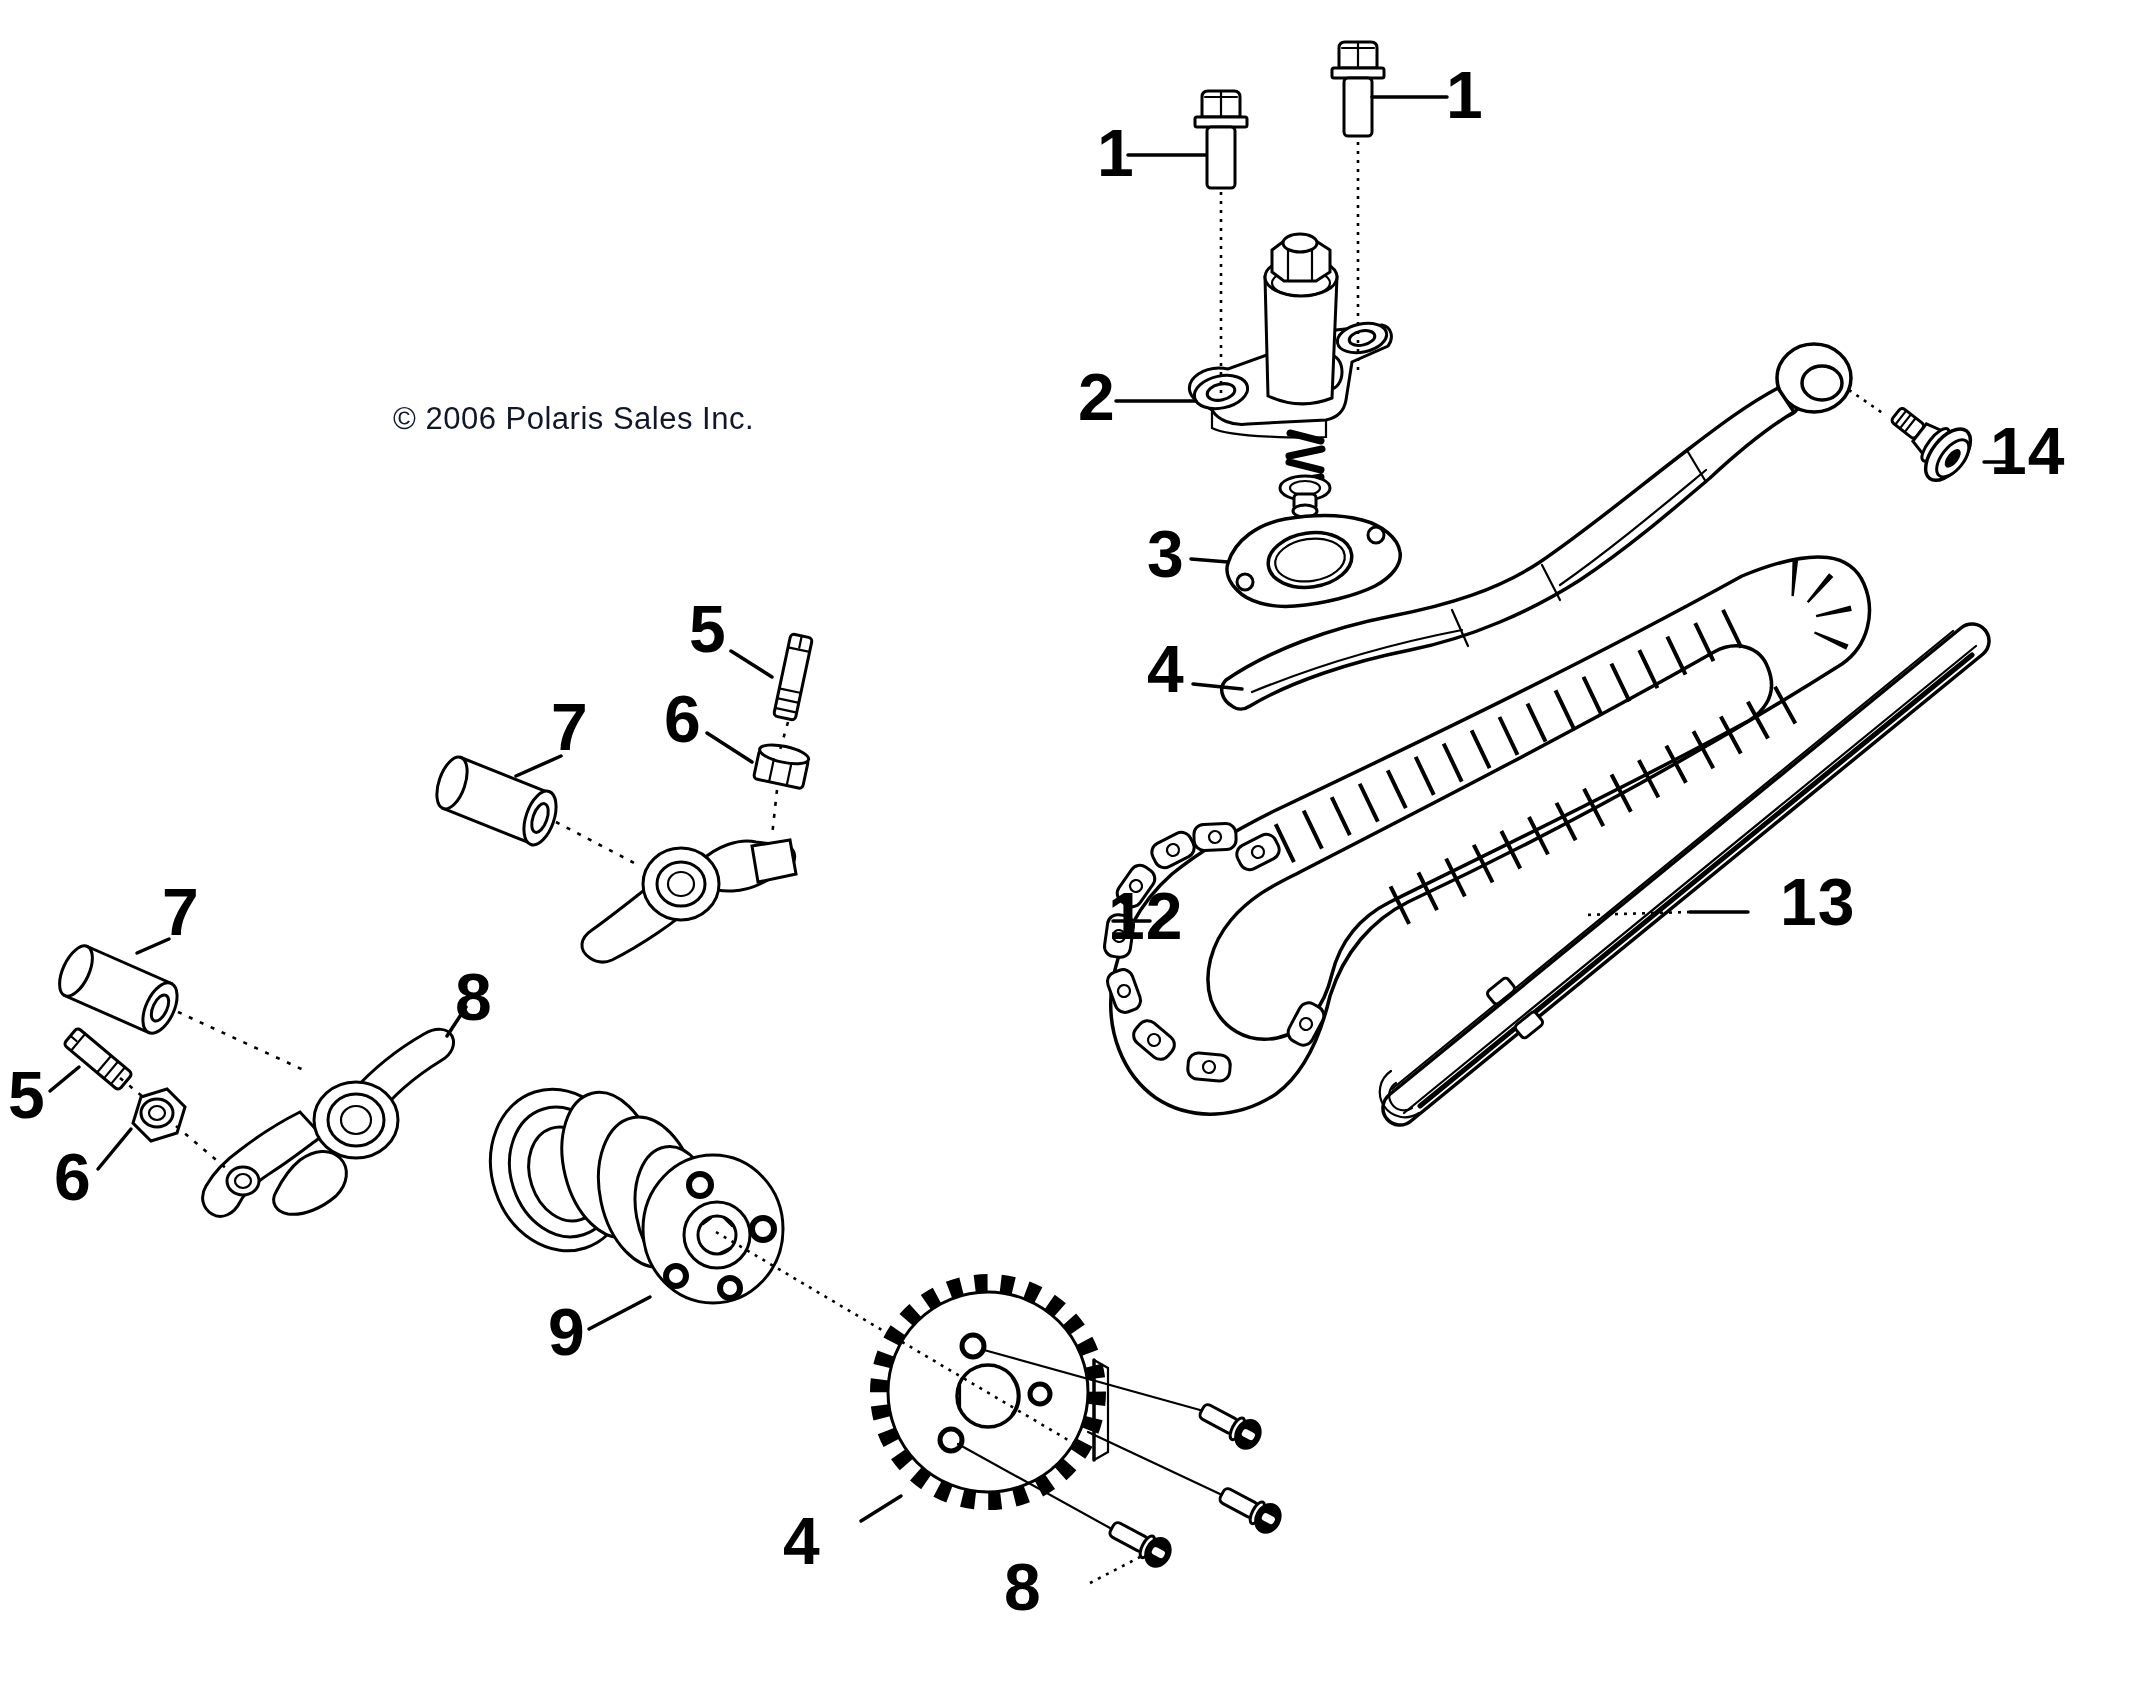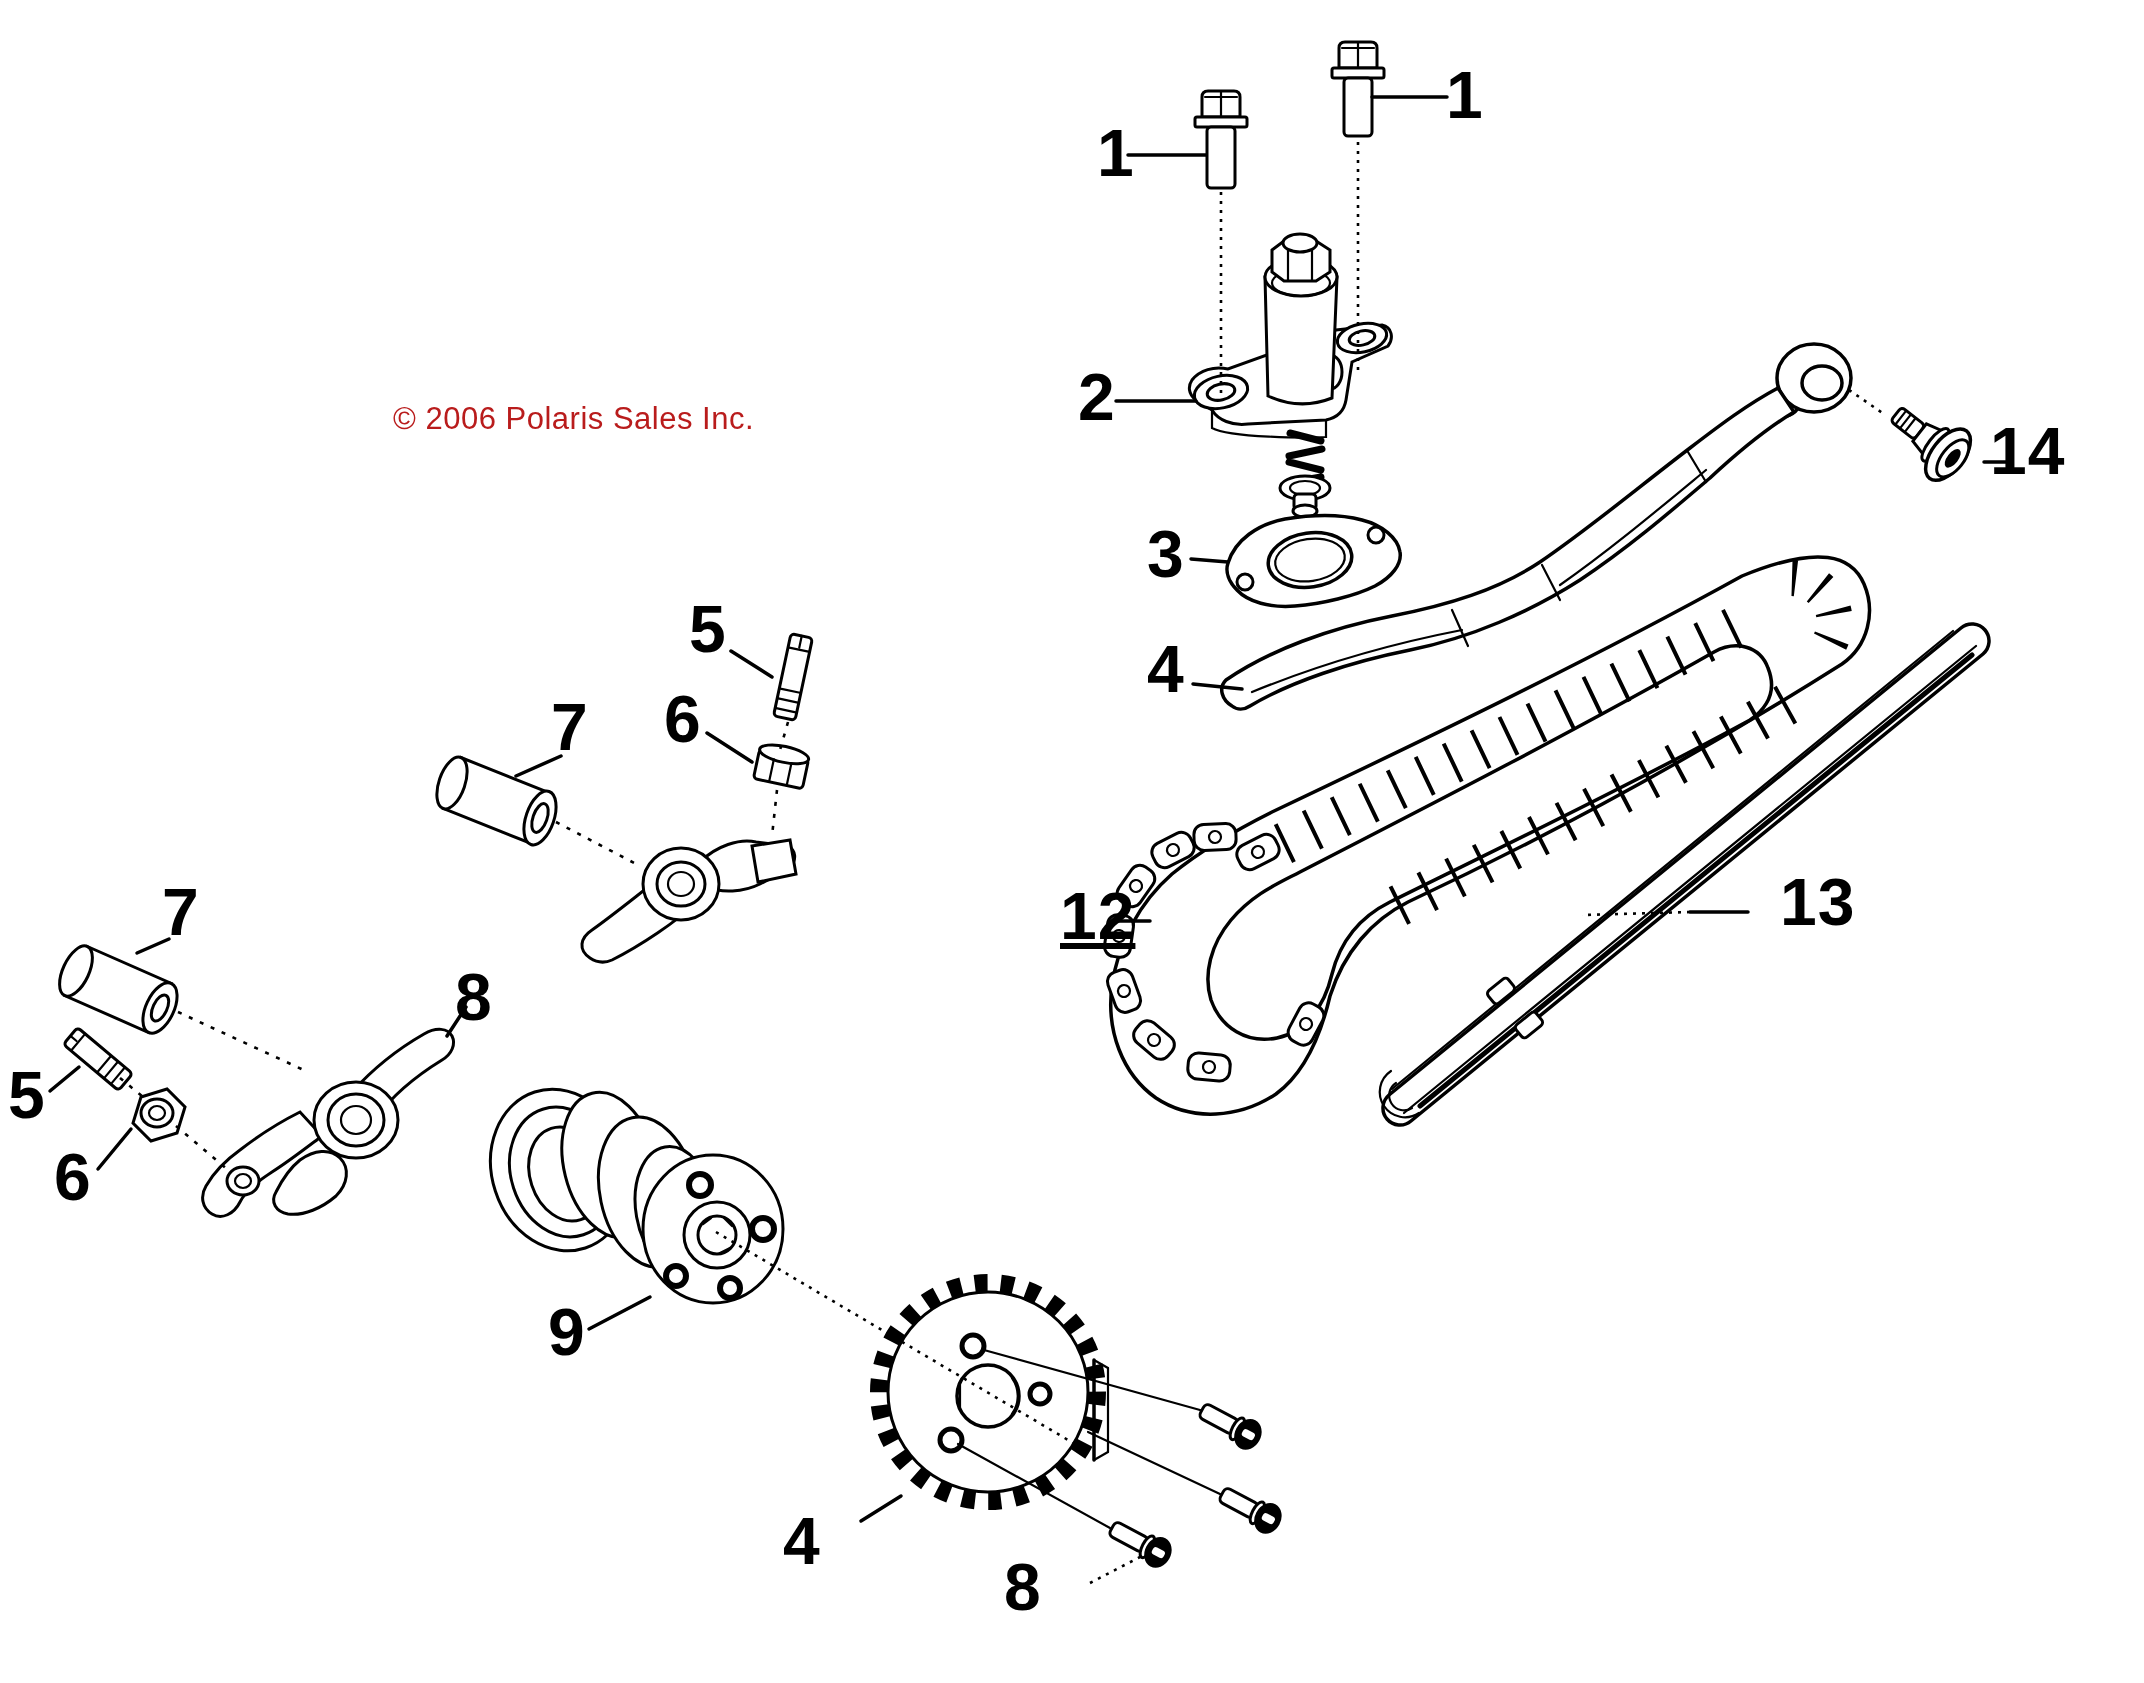--- a/index.html
+++ b/index.html
@@ -2,21 +2,21 @@
 <html><head>
 <meta charset="utf-8">
 <style>
   html,body{margin:0;padding:0;background:#ffffff;}
   body{width:2144px;height:1683px;position:relative;overflow:hidden;
        font-family:"Liberation Sans", sans-serif;}
   #stage{position:absolute;left:0;top:0;width:2144px;height:1683px;}
   svg{position:absolute;left:0;top:0;}
   .callout{position:absolute;font:700 66px/1 "Liberation Sans",sans-serif;color:#000;
            white-space:nowrap;letter-spacing:1px;}
-  .copyright{position:absolute;font:400 31px/1.2 "Liberation Sans",sans-serif;color:#b91c1c;
+  .copyright{position:absolute;font:400 31px/1.2 "Liberation Sans",sans-serif;color:#0f172a;
              letter-spacing:0.5px;}
   
   .o{fill:#fff;stroke:#000;stroke-width:3px;}
   .o2{fill:#fff;stroke:#000;stroke-width:3.5px;}
   .ln{fill:none;stroke:#000;stroke-width:3.5px;stroke-linecap:round;}
   .ln2{fill:none;stroke:#000;stroke-width:2.2px;stroke-linecap:round;}
   .thick{fill:none;stroke:#000;stroke-width:5px;stroke-linecap:round;}
   .dash{fill:none;stroke:#000;stroke-width:2.6px;stroke-dasharray:4 8;}
   .dot{fill:none;stroke:#000;stroke-width:2.6px;stroke-dasharray:3 6;}
   .bars{fill:none;stroke:#000;stroke-width:42px;stroke-dasharray:4 27;}
@@ -327,17 +327,17 @@
   <div class="callout" style="left:689px;top:596px;">5</div>
   <div class="callout" style="left:664px;top:686px;">6</div>
   <div class="callout" style="left:551px;top:694px;">7</div>
   <div class="callout" style="left:162px;top:879px;">7</div>
   <div class="callout" style="left:8px;top:1062px;">5</div>
   <div class="callout" style="left:54px;top:1144px;">6</div>
   <div class="callout" style="left:455px;top:964px;">8</div>
   <div class="callout" style="left:548px;top:1299px;">9</div>
   <div class="callout" style="left:783px;top:1508px;">4</div>
   <div class="callout" style="left:1004px;top:1554px;">8</div>
-  <div class="callout" style="left:1060px;top:883px;text-decoration:underline;">12</div>
+  <div class="callout" style="left:1108px;top:883px;">12</div>
   <div class="callout" style="left:1742px;top:869px;margin-left:38px;">13</div>
   <div class="callout" style="left:1990px;top:418px;">14</div>
 
 </div>
 
 </body></html>

